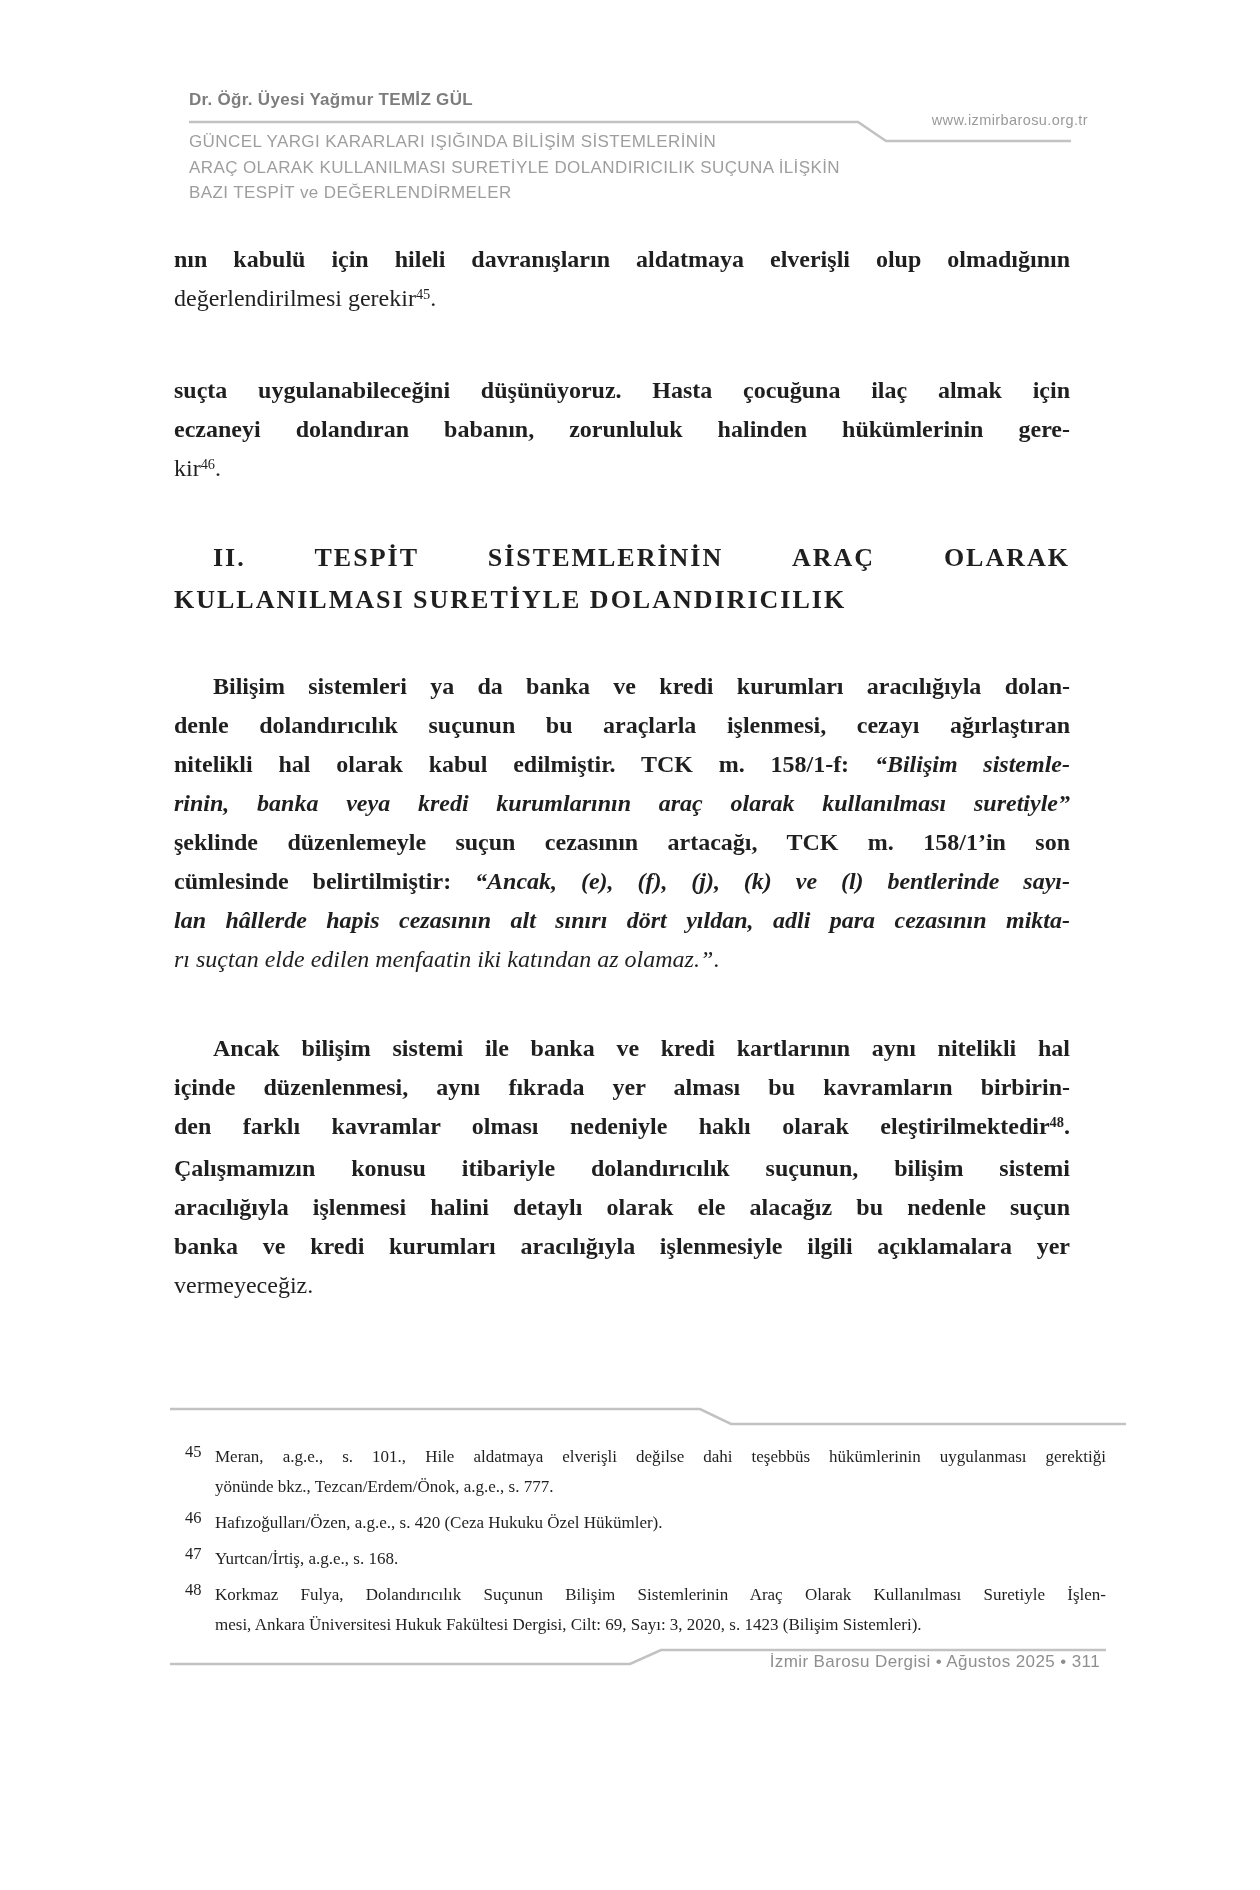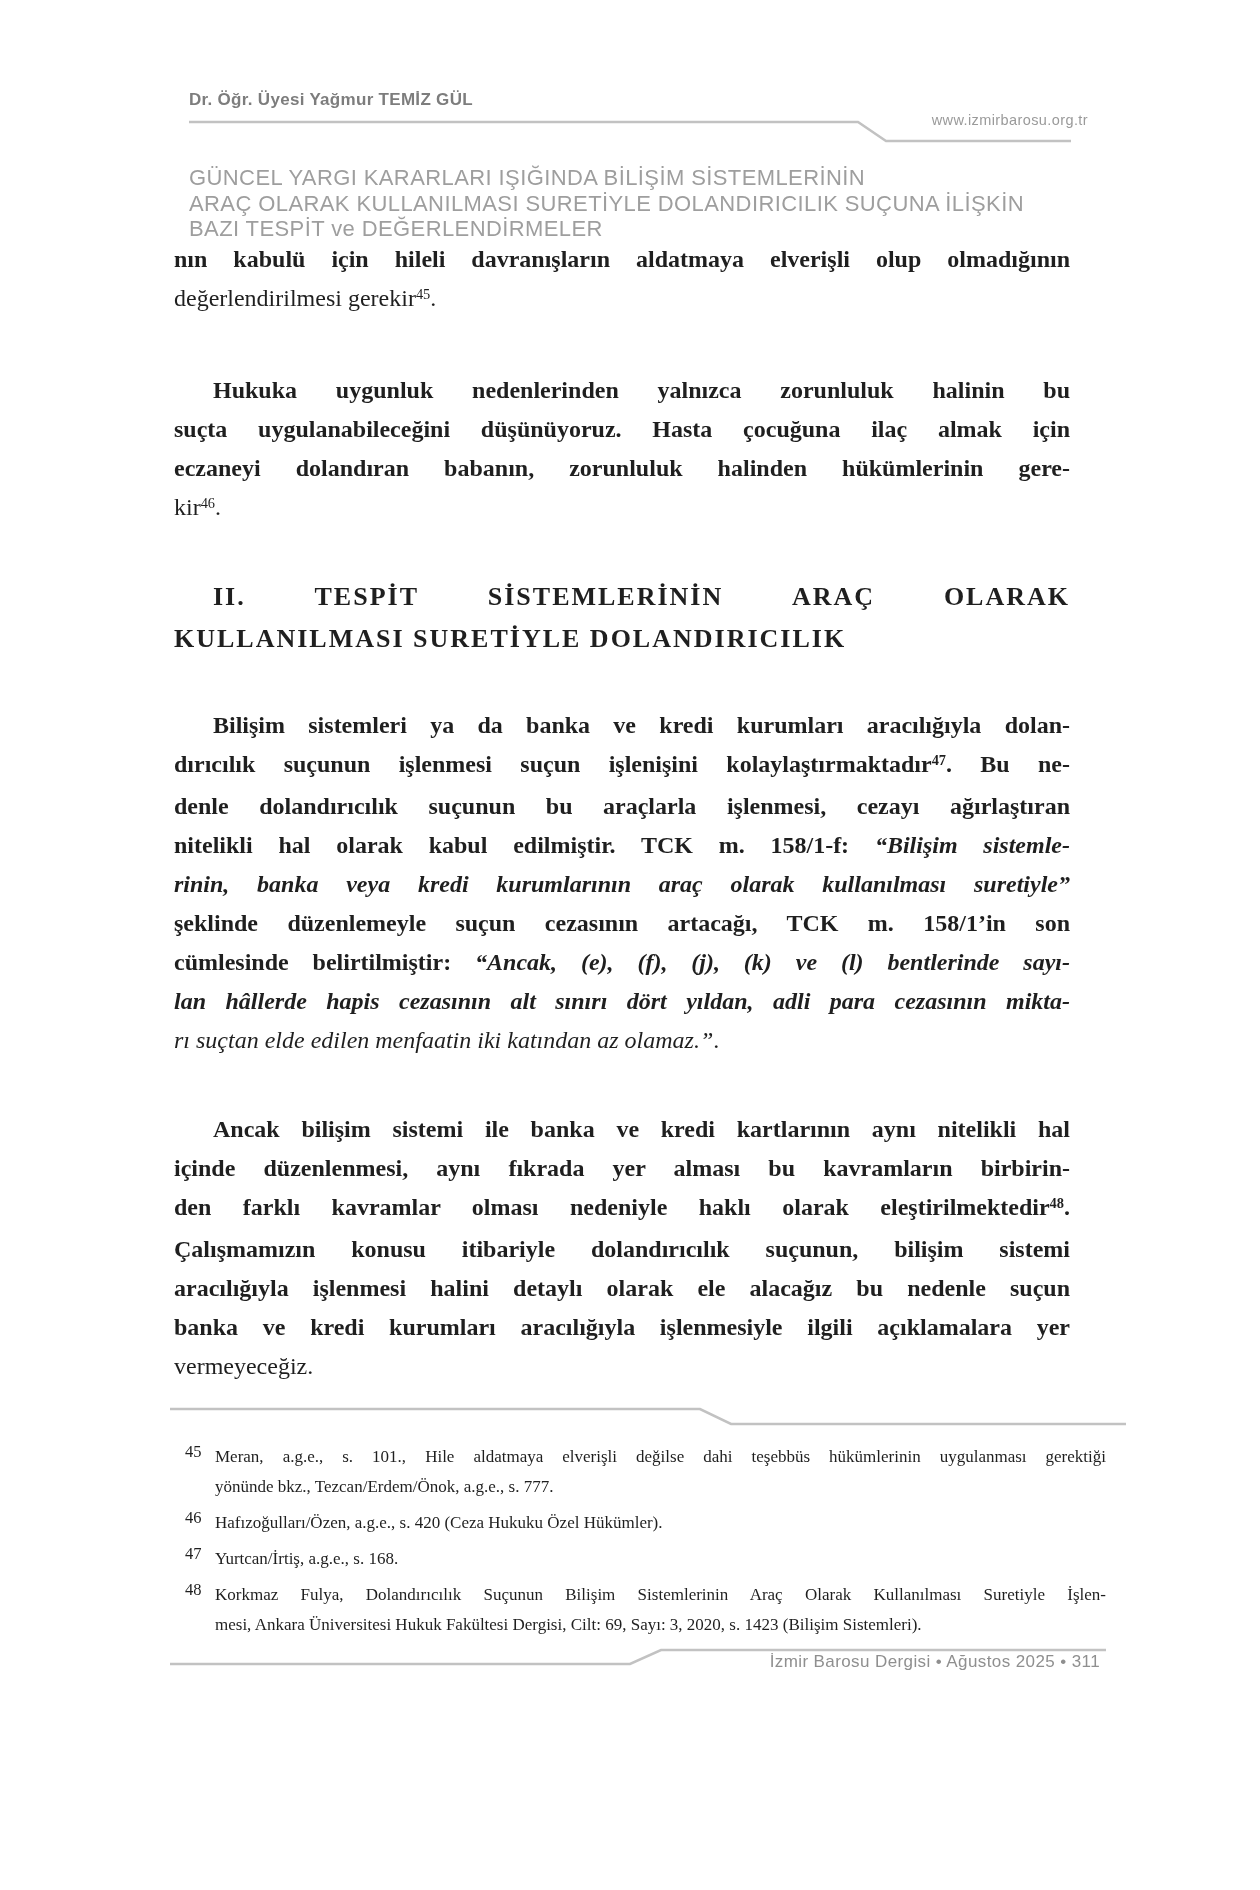--- a/index.html
+++ b/index.html
@@ -30,23 +30,22 @@
   }
   #website{
     position:absolute;right:172px;top:112px;
     font-family:"Liberation Sans","DejaVu Sans",sans-serif;
     font-size:14.5px;letter-spacing:.4px;
     color:var(--gray_web);
   }
   #title{
     position:absolute;left:189px;top:129px;
     font-family:"Liberation Sans","DejaVu Sans",sans-serif;
-    font-size:22px;line-height:25.5px;letter-spacing:.4px;
+    font-size:17px;line-height:25.5px;letter-spacing:.4px;
     color:var(--gray_title);
-    margin-top:36px;
   }
   svg.rule{position:absolute;left:0;top:0;width:1260px;height:1890px;pointer-events:none;}
   
   #body-blocks{
     position:absolute;left:174px;top:240px;width:896px;
     font-size:24px;line-height:39px;
   }
   .bline{white-space:normal;}
   .bline.j{text-align:justify;text-align-last:justify;font-weight:bold;}
   .bline.ind{text-indent:39px;}
@@ -93,38 +92,36 @@
     <div>ARAÇ OLARAK KULLANILMASI SURETİYLE DOLANDIRICILIK SUÇUNA İLİŞKİN</div>
     <div>BAZI TESPİT ve DEĞERLENDİRMELER</div>
   </div>
 
   <div id="body-blocks">
       <div class="para">
         <div class="bline j"><span>nın kabulü için hileli davranışların aldatmaya elverişli olup olmadığının</span></div>
         <div class="bline"><span>değerlendirilmesi gerekir</span><span class="sup">45</span><span>.</span></div>
       </div>
       <div class="para">
-        <div class="bline j ind"><span>Hukuka uygunluk nedenlerinden yalnızca zorunluluk halinin bu</span></div>
         <div class="bline j"><span>suçta uygulanabileceğini düşünüyoruz. Hasta çocuğuna ilaç almak için</span></div>
         <div class="bline j"><span>eczaneyi dolandıran babanın, zorunluluk halinden hükümlerinin gere-</span></div>
         <div class="bline"><span>kir</span><span class="sup">46</span><span>.</span></div>
       </div>
       <div class="heading">
         <div class="hline1">
           <span>II.</span>
           <span>TESPİT</span>
           <span>SİSTEMLERİNİN</span>
           <span>ARAÇ</span>
           <span>OLARAK</span>
         </div>
         <div class="hline2">KULLANILMASI SURETİYLE DOLANDIRICILIK</div>
       </div>
       <div class="para">
         <div class="bline j ind"><span>Bilişim sistemleri ya da banka ve kredi kurumları aracılığıyla dolan-</span></div>
-        <div class="bline j"><span>dırıcılık suçunun işlenmesi suçun işlenişini kolaylaştırmaktadır</span><span class="sup">47</span><span>. Bu ne-</span></div>
         <div class="bline j"><span>denle dolandırıcılık suçunun bu araçlarla işlenmesi, cezayı ağırlaştıran</span></div>
         <div class="bline j"><span>nitelikli hal olarak kabul edilmiştir. TCK m. 158/1-f: </span><span class="it">“Bilişim sistemle-</span></div>
         <div class="bline j"><span class="it">rinin, banka veya kredi kurumlarının araç olarak kullanılması suretiyle”</span></div>
         <div class="bline j"><span>şeklinde düzenlemeyle suçun cezasının artacağı, TCK m. 158/1’in son</span></div>
         <div class="bline j"><span>cümlesinde belirtilmiştir: </span><span class="it">“Ancak, (e), (f), (j), (k) ve (l) bentlerinde sayı-</span></div>
         <div class="bline j"><span class="it">lan hâllerde hapis cezasının alt sınırı dört yıldan, adli para cezasının mikta-</span></div>
         <div class="bline"><span class="it">rı suçtan elde edilen menfaatin iki katından az olamaz.”</span><span>.</span></div>
       </div>
       <div class="para">
         <div class="bline j ind"><span>Ancak bilişim sistemi ile banka ve kredi kartlarının aynı nitelikli hal</span></div>

